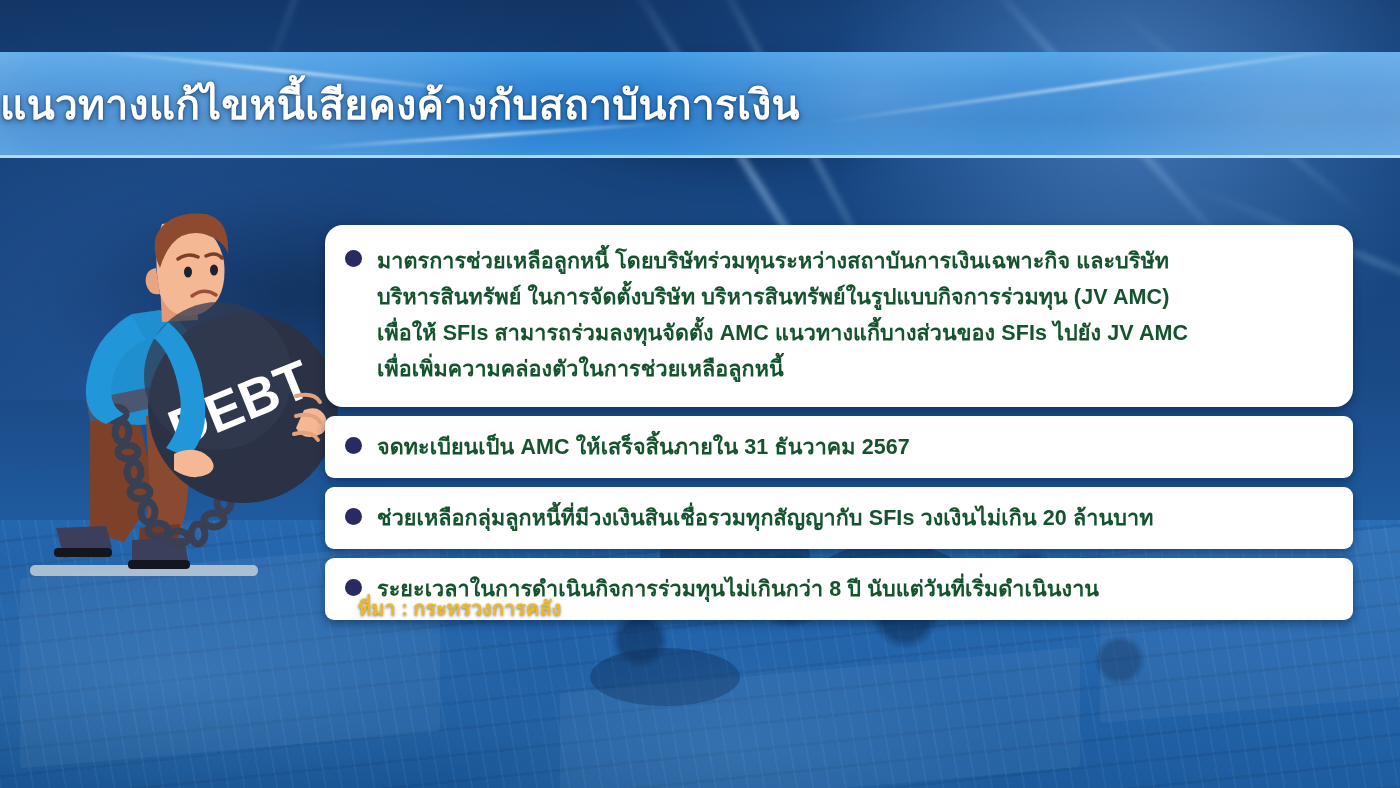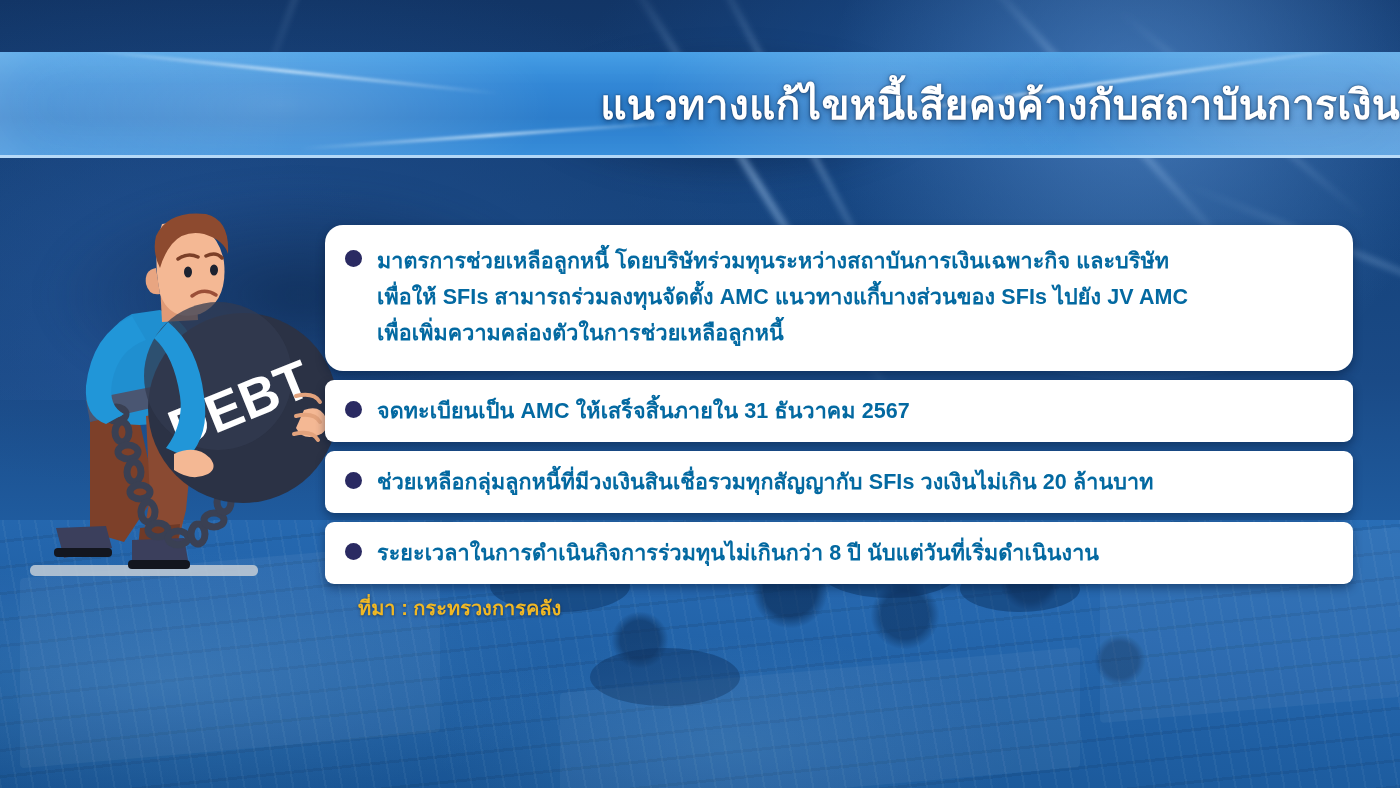--- a/index.html
+++ b/index.html
@@ -91,21 +91,21 @@
       radial-gradient(ellipse 28% 140% at 20% 50%, rgba(255,255,255,.20), rgba(255,255,255,0) 70%),
       radial-gradient(ellipse 22% 150% at 62% 40%, rgba(255,255,255,.16), rgba(255,255,255,0) 72%),
       radial-gradient(ellipse 30% 160% at 92% 60%, rgba(255,255,255,.14), rgba(255,255,255,0) 72%);
   }
   .band-rule{position:absolute;left:0;right:0;height:3px;background:rgba(235,245,255,.92);}
   .band-rule.top{top:52px;}
   .band-rule.bot{top:155px;background:rgba(200,228,252,.85);}
 
   #title-text{
     position:relative;z-index:3;
-    text-align:right;line-height:106px;
+    text-align:left;line-height:106px;
     color:#ffffff;
     font-size:41px;font-weight:bold;letter-spacing:.2px;
     text-shadow:0 2px 6px rgba(6,30,66,.55), 0 0 2px rgba(6,30,66,.8);
     white-space:nowrap;
   }
 
   
   #illustration{position:absolute;left:28px;top:210px;width:310px;height:380px;}
 
   
@@ -120,21 +120,21 @@
     box-sizing:border-box;
   }
   .card.big{border-radius:18px;padding-top:18px;padding-bottom:20px;}
   .bullet{
     position:absolute;left:20px;top:21px;
     width:17px;height:17px;border-radius:50%;
     background:#2a2a62;
   }
   .card.big .bullet{top:25px;}
   .card-text{
-    color:#0369a1;font-size:21.5px;font-weight:bold;line-height:34px;
+    color:#14532d;font-size:21.5px;font-weight:bold;line-height:34px;
     letter-spacing:.1px;
   }
   .card.big .card-text{line-height:36px;}
 
   
   #source{
     position:absolute;left:358px;top:592px;
     color:#f0b825;font-size:20px;font-weight:bold;
     text-shadow:0 1px 3px rgba(0,20,50,.6);
   }
@@ -236,20 +236,21 @@
     <path d="M268 186 q18 -4 24 6 M268 206 q18 -4 24 6 M266 224 q18 -4 24 6" stroke="#e3a37d" stroke-width="4" fill="none" stroke-linecap="round"></path>
   </svg>
 </div>
 
 <div id="cards">
 
   <div class="card big">
     <span class="bullet"></span>
     <div class="card-text">
       <div>มาตรการช่วยเหลือลูกหนี้ โดยบริษัทร่วมทุนระหว่างสถาบันการเงินเฉพาะกิจ และบริษัท</div>
+      <div>บริหารสินทรัพย์ ในการจัดตั้งบริษัท บริหารสินทรัพย์ในรูปแบบกิจการร่วมทุน (JV AMC)</div>
       <div>เพื่อให้ SFIs สามารถร่วมลงทุนจัดตั้ง AMC แนวทางแกี้บางส่วนของ SFIs ไปยัง JV AMC</div>
       <div>เพื่อเพิ่มความคล่องตัวในการช่วยเหลือลูกหนี้</div>
     </div>
   </div>
 
   <div class="card">
     <span class="bullet"></span>
     <div class="card-text">จดทะเบียนเป็น AMC ให้เสร็จสิ้นภายใน 31 ธันวาคม 2567</div>
   </div>
 

